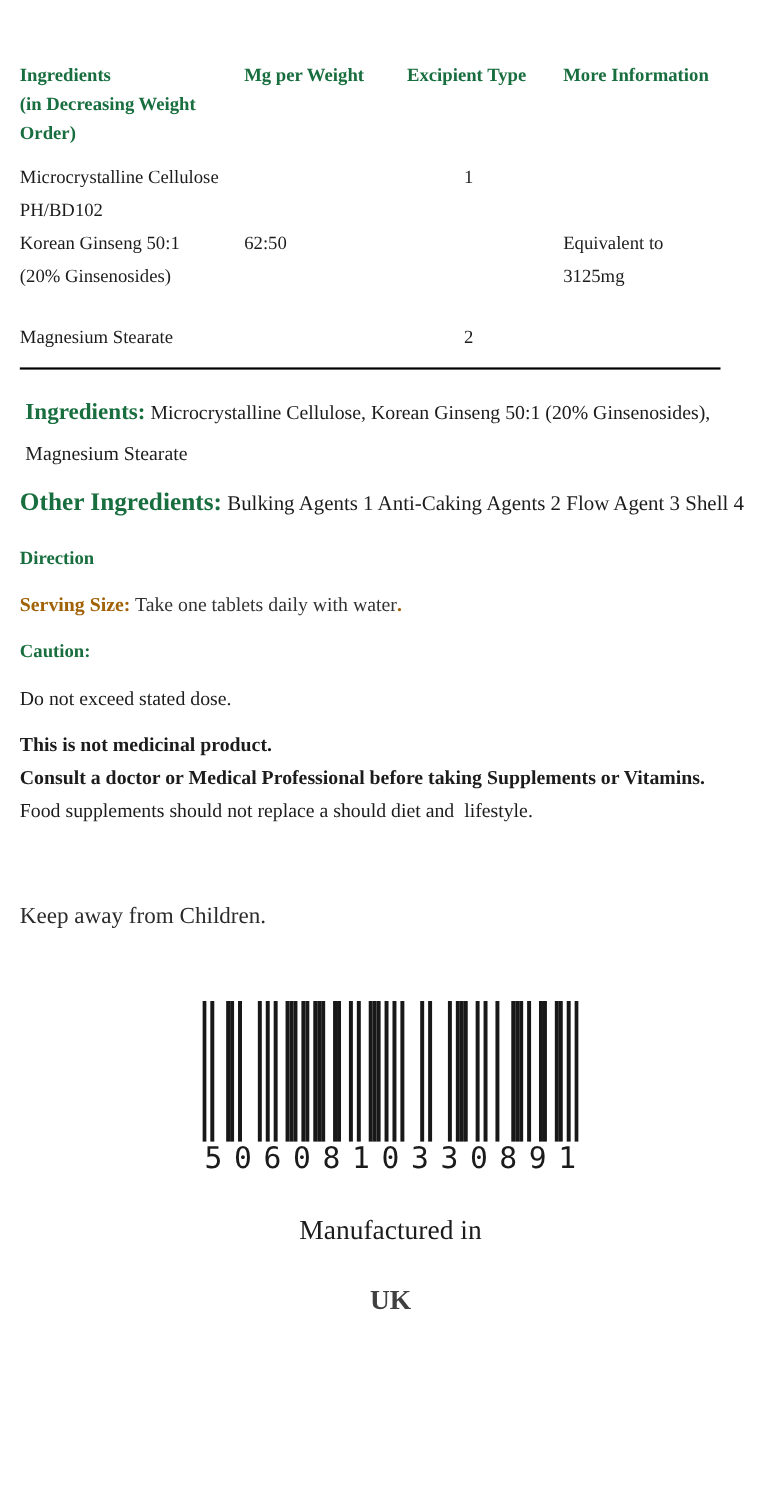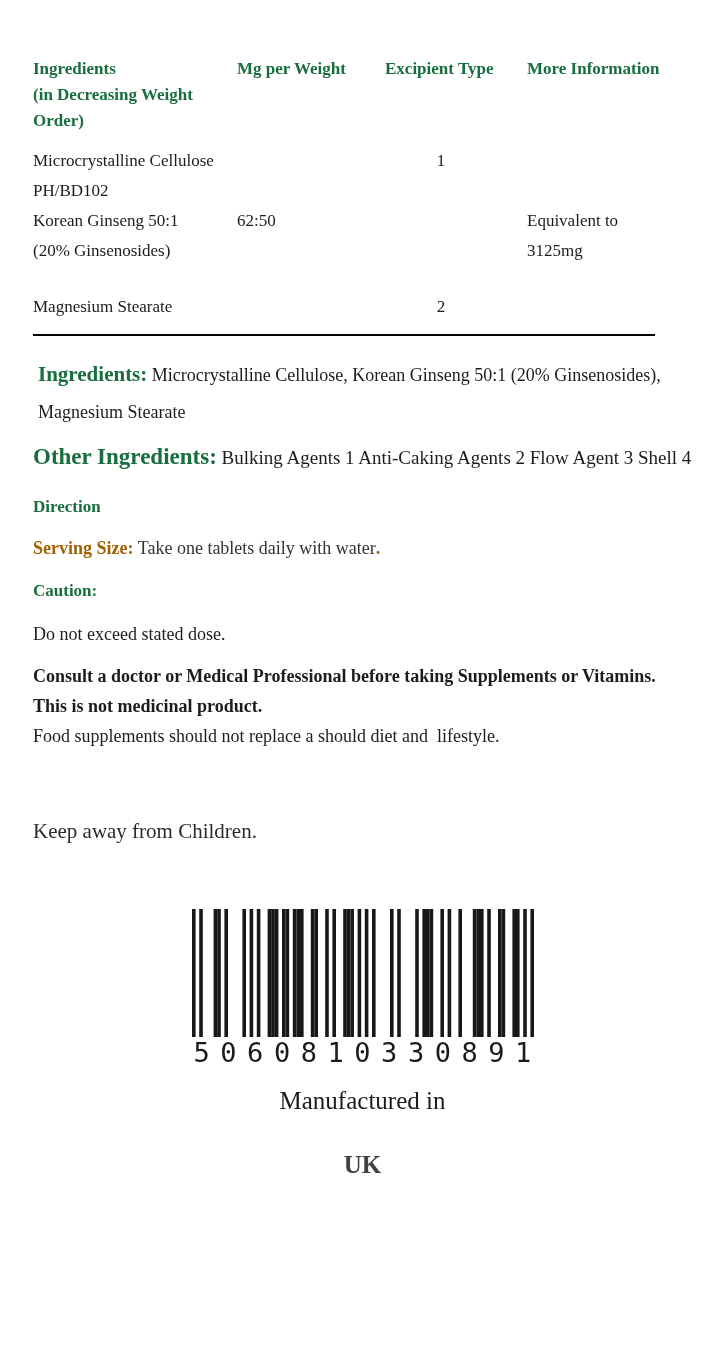--- a/index.html
+++ b/index.html
@@ -1,21 +1,21 @@
 <!DOCTYPE html>
 <html><head>
 <meta charset="utf-8">
 <style>
   html,body{margin:0;padding:0;background:#ffffff;}
   body{
     width:710px;height:1359px;overflow:hidden;
     font-family:"Liberation Serif","DejaVu Serif",serif;
     color:#1c1c1c;
   }
-  .page{padding:56px 18px 0 33px;box-sizing:border-box;}
+  .page{padding:56px 18px 0 18px;box-sizing:border-box;}
 
   
   .trow{display:grid;grid-template-columns:204px 148px 142px 1fr;align-items:start;}
   .thead{color:#186e3e;font-weight:bold;font-size:17px;line-height:26px;}
   .tcell{font-size:17px;line-height:30px;}
   .cell-center{text-align:center;padding-right:30px;}
   .row1{margin-top:12px;}
   .row2{margin-top:0px;}
   .row3{margin-top:26px;}
   .divider{border:none;border-top:2px solid #000;margin:12px 37px 0 0;}
@@ -40,21 +40,21 @@
   .barcode-svg{display:block;width:342px;height:128px;}
   .barcode-svg rect{fill:#181818;}
   .barcode-digits{
     display:flex;justify-content:space-between;
     width:338px;margin:1px auto 0 auto;
     font-family:"DejaVu Sans Mono","Liberation Mono",monospace;
     font-size:27px;color:#1b1b1b;line-height:30px;
   }
 
   
-  .manufactured{text-align:center;font-size:25px;margin-top:19px;color:#1c1c1c;}
+  .manufactured{text-align:center;font-size:25px;margin-top:36px;color:#1c1c1c;}
   .country{text-align:center;font-size:25px;font-weight:bold;color:#404040;margin-top:36px;}
 </style>
 </head>
 <body>
 
 <div class="page">
 
   <div>
     <div class="trow">
       <div class="thead">
@@ -108,22 +108,22 @@
   <p class="sec ing-line"><span class="ing-label">Ingredients:</span><span> Microcrystalline Cellulose, Korean Ginseng 50:1 (20% Ginsenosides), Magnesium Stearate</span></p>
 
   <p class="sec other-line"><span class="other-label">Other Ingredients:</span><span> Bulking Agents 1 Anti-Caking Agents 2 Flow Agent 3 Shell 4</span></p>
 
   <p class="sec green-h">Direction</p>
   <p class="sec serving"><b>Serving Size:</b><span> Take one tablets daily with water</span><b>.</b></p>
   <p class="sec green-h">Caution:</p>
 
   <p class="sec dose">Do not exceed stated dose.</p>
   <div class="caution-block">
+    <div>This is not medicinal product.</div>
     <div>Consult a doctor or Medical Professional before taking Supplements or Vitamins.</div>
-    <div>This is not medicinal product.</div>
     <div class="food-line">Food supplements should not replace a should diet and  lifestyle.</div>
   </div>
 
   <p class="sec keep">Keep away from Children.</p>
 
   <div class="barcode-wrap">
     <svg class="barcode-svg" viewBox="0 0 95 1" preserveAspectRatio="none">
         <rect x="0" y="0" width="1" height="1"></rect>
         <rect x="2" y="0" width="1" height="1"></rect>
         <rect x="6" y="0" width="1" height="1"></rect>

